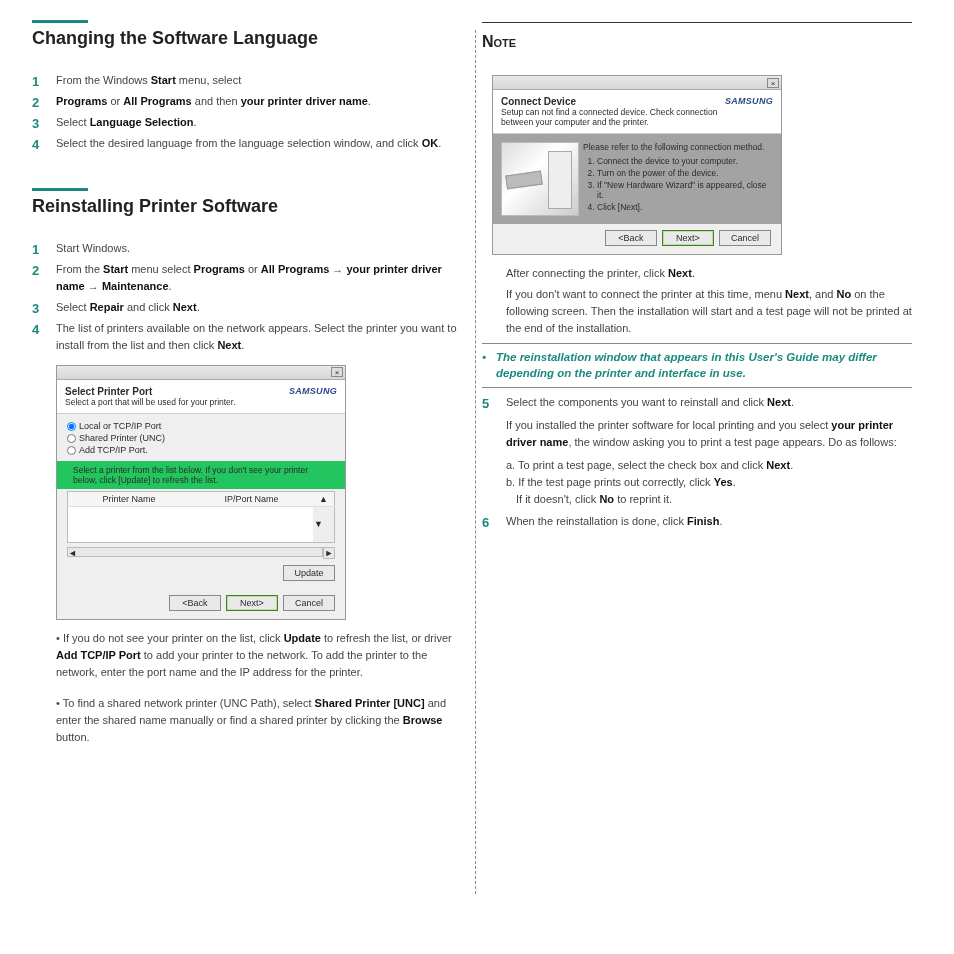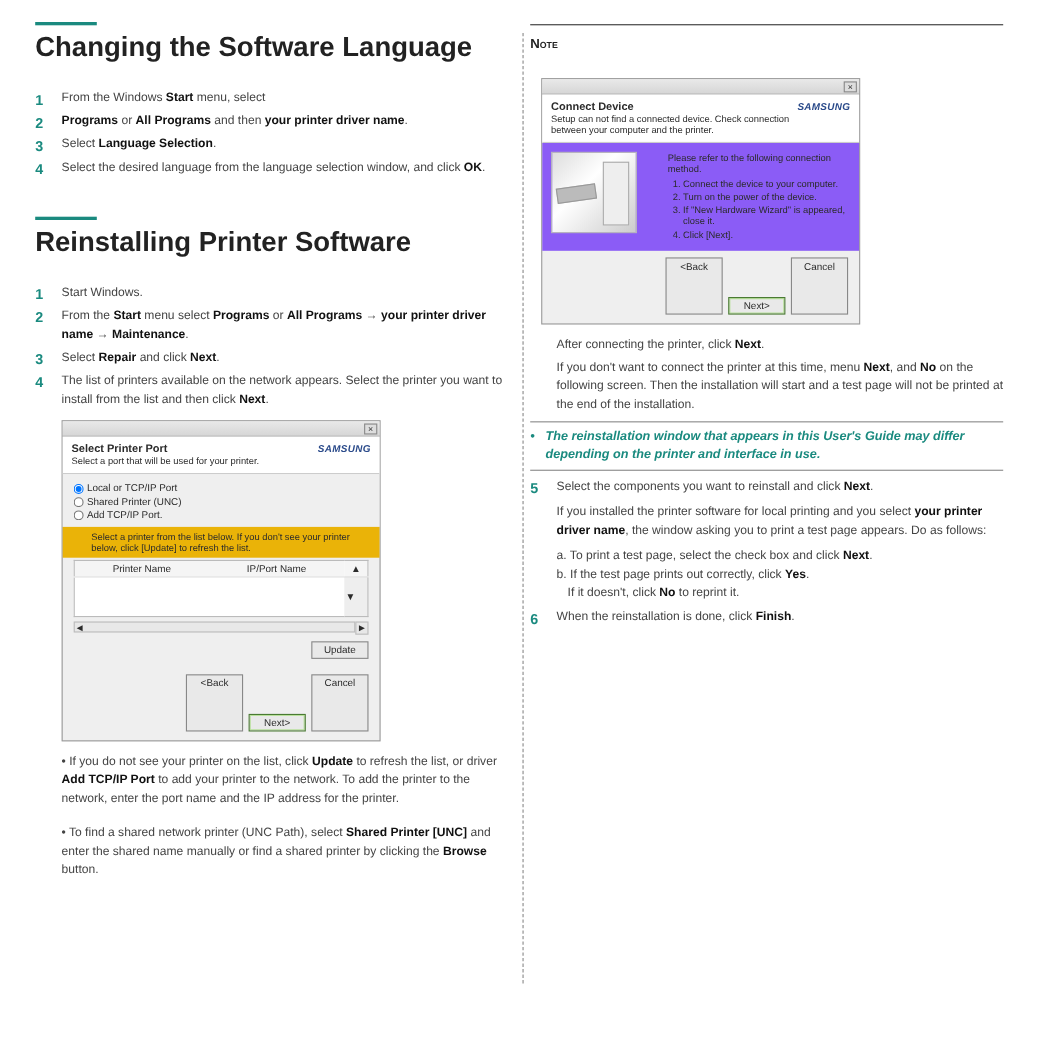--- a/index.html
+++ b/index.html
@@ -31,21 +31,21 @@
     bottom: 60px;
     border-left: 1px dashed #888;
   }
   .hrule-teal {
     border: none;
     border-top: 3px solid #1a8a7f;
     margin: 0 0 4px 0;
     width: 56px;
   }
   h2 {
-    font-size: 25px;
+    font-size: 18px;
     font-weight: bold;
     color: #222;
     margin: 0 0 22px 0;
     line-height: 1.28;
   }
   ol.steps {
     list-style: none;
     padding: 0;
     margin: 0;
     counter-reset: step;
@@ -98,60 +98,60 @@
     background: #fff;
     border-bottom: 1px solid #ccc;
     display:flex; justify-content:space-between; align-items:flex-start;
   }
   .dlg .brand {
     font-style: italic; font-weight: bold; color:#2a4a8a; font-size:9px; letter-spacing:0.3px;
   }
   .dlg .radios { padding: 7px 10px 4px 10px; background:#efefef; }
   .dlg label { display:block; margin-bottom:2px; font-size:9px; }
   .dlg input[type=radio]{ margin:0 3px 0 0; vertical-align:middle; width:9px; height:9px;}
-  .dlg .instruct { padding: 4px 26px; font-size:8.5px; background:#eab308; }
+  .dlg .instruct { padding: 4px 16px; font-size:8.5px; background:#22c55e; }
   .dlg table.list {
     margin: 2px 10px 4px 10px;
     width: calc(100% - 20px);
     background:#fff; border:1px solid #bbb;
     border-collapse: collapse; font-size:9px;
   }
   .dlg table.list th { text-align:center; font-weight:normal; padding:2px 6px; border-bottom:1px solid #ddd; background:#f5f5f5; }
   .dlg table.list td { height: 36px; }
   .dlg .scroll { display:flex; margin:0 10px 4px 10px; }
   .dlg .scroll .track { flex:1; height:10px; background:#e8e8e8; border:1px solid #bbb; }
-  .dlg .btnrow { display:flex; justify-content:flex-end; gap:5px; padding:6px 10px 8px 26px; }
+  .dlg .btnrow { display:flex; justify-content:flex-end; gap:5px; padding:6px 10px 8px 26px;align-items:flex-end; }
   .dlg .btn, .dlg .ubtn {
     border:1px solid #888; background:#e9e9e9;
     padding:2px 0; width:52px; text-align:center; font-size:9px;
   }
-  .dlg .btn.primary { border:1px solid #4a7a33; box-shadow: inset 0 0 0 1px #b8e09c; margin-top: 36px; }
-
-  .smallcaps { font-variant: small-caps; font-weight: bold; font-size: 12px; color:#222;}
+  .dlg .btn.primary { border:1px solid #4a7a33; box-shadow: inset 0 0 0 1px #b8e09c; }
+
+  .smallcaps { font-variant: small-caps; font-weight: bold; font-size: 16px; color:#222;}
   .thin-rule { border:none; border-top:1px solid #333; margin: 2px 0 10px 0; }
   .thin-sep  { border:none; border-top:1px solid #888; margin: 6px 0; }
 
   .note-bullet { color:#1a8a7f; font-style: italic; font-weight:bold; font-size:11.5px; line-height:1.35; padding-left:14px; position:relative; }
   .note-bullet::before { content:"•"; position:absolute; left:0; top:0; color:#1a8a7f; }
 
   
   .dlg2 .pic {
     width: 78px; height: 74px;
     background: linear-gradient(135deg,#ddd 0%, #fff 40%, #ccc 100%);
     border:1px solid #bbb; display:inline-block; position:relative;
   }
   .dlg2 .pic .cable {
     position:absolute; left:4px; top:30px; width:36px; height:14px;
     background:#bbb; border:1px solid #999; transform: rotate(-8deg);
   }
   .dlg2 .pic .tower {
     position:absolute; right:6px; top:8px; width:24px; height:58px;
     background:#eee; border:1px solid #aaa;
   }
-  .dlg2 .body { display:flex; gap:28px; padding:8px; background:#8b5cf6; }
+  .dlg2 .body { display:flex; gap:4px; padding:8px; background:#a3a3a3; }
   .dlg2 ol.mini { margin:4px 0 0 0; padding-left: 14px; font-size:8.5px; }
   .dlg2 ol.mini li { margin-bottom:2px; }
 </style>
 </head>
 <body>
 
 <div class="page">
   <div class="divider"></div>
 
   <div class="col left">

